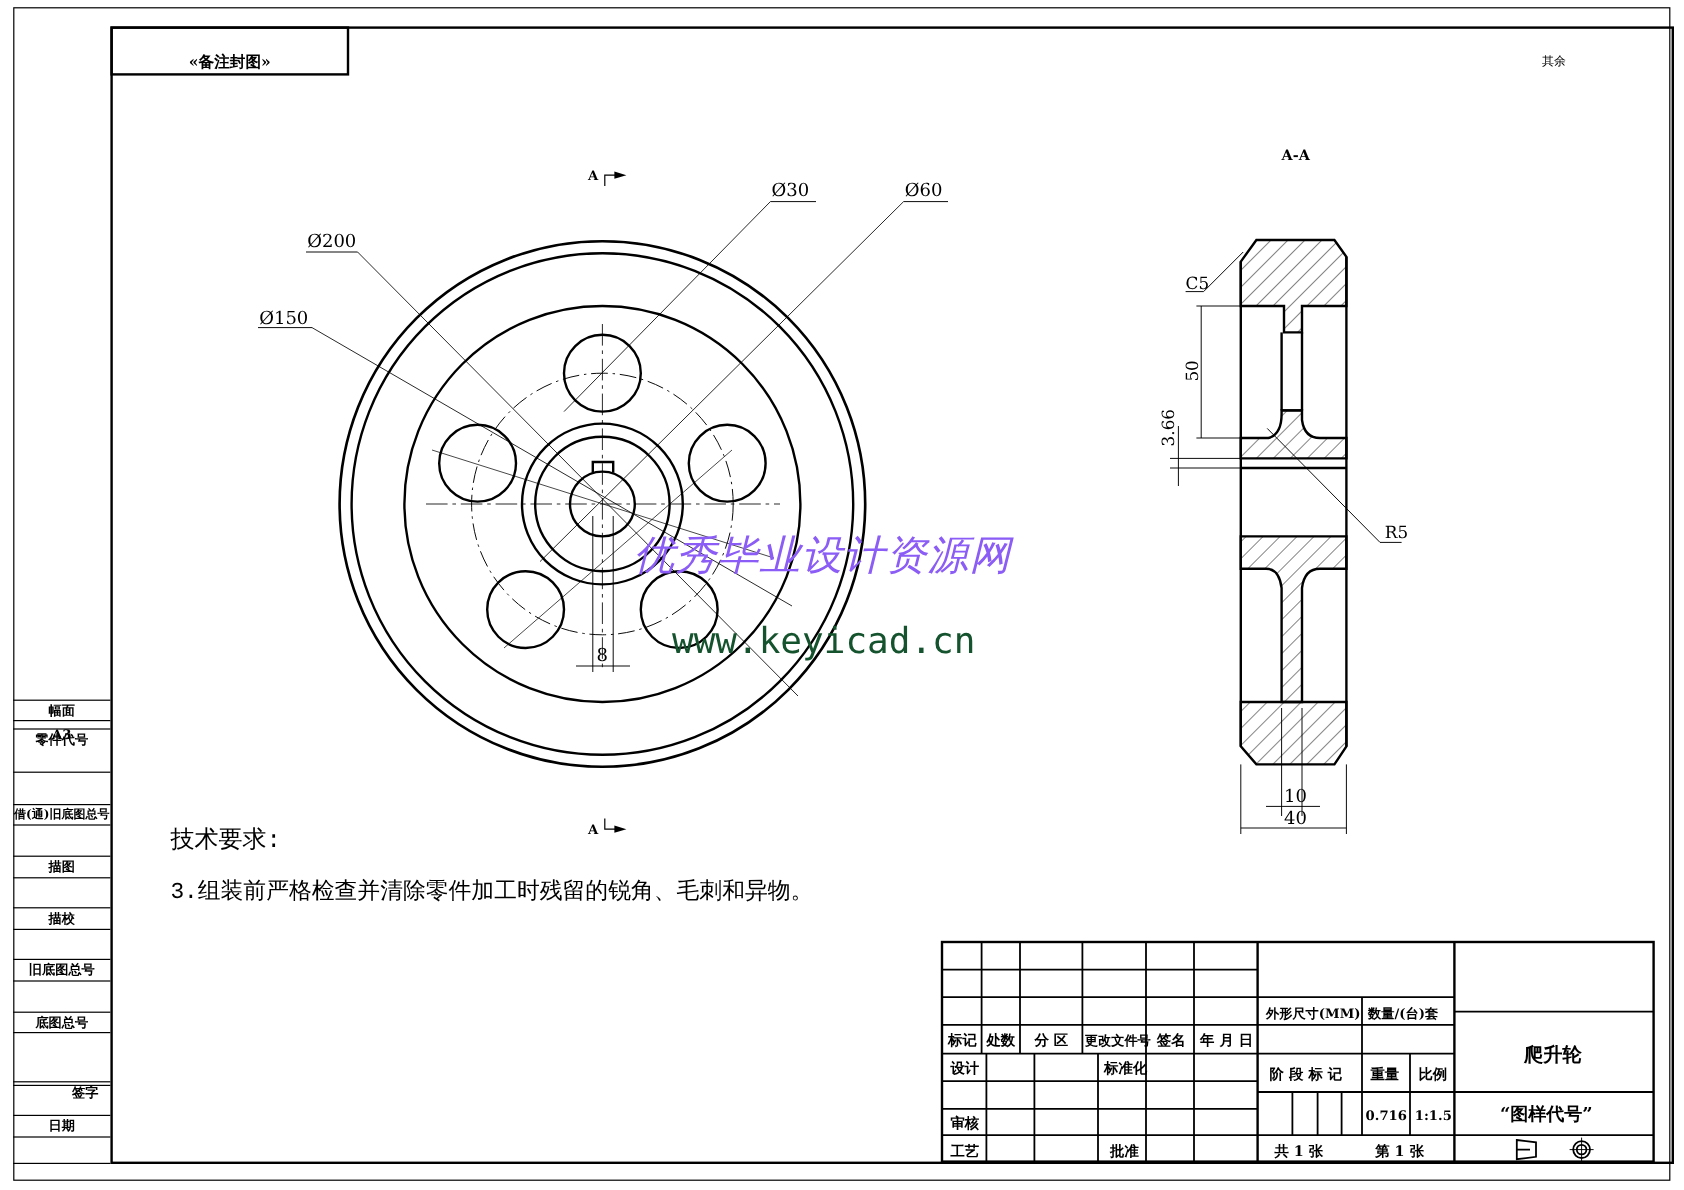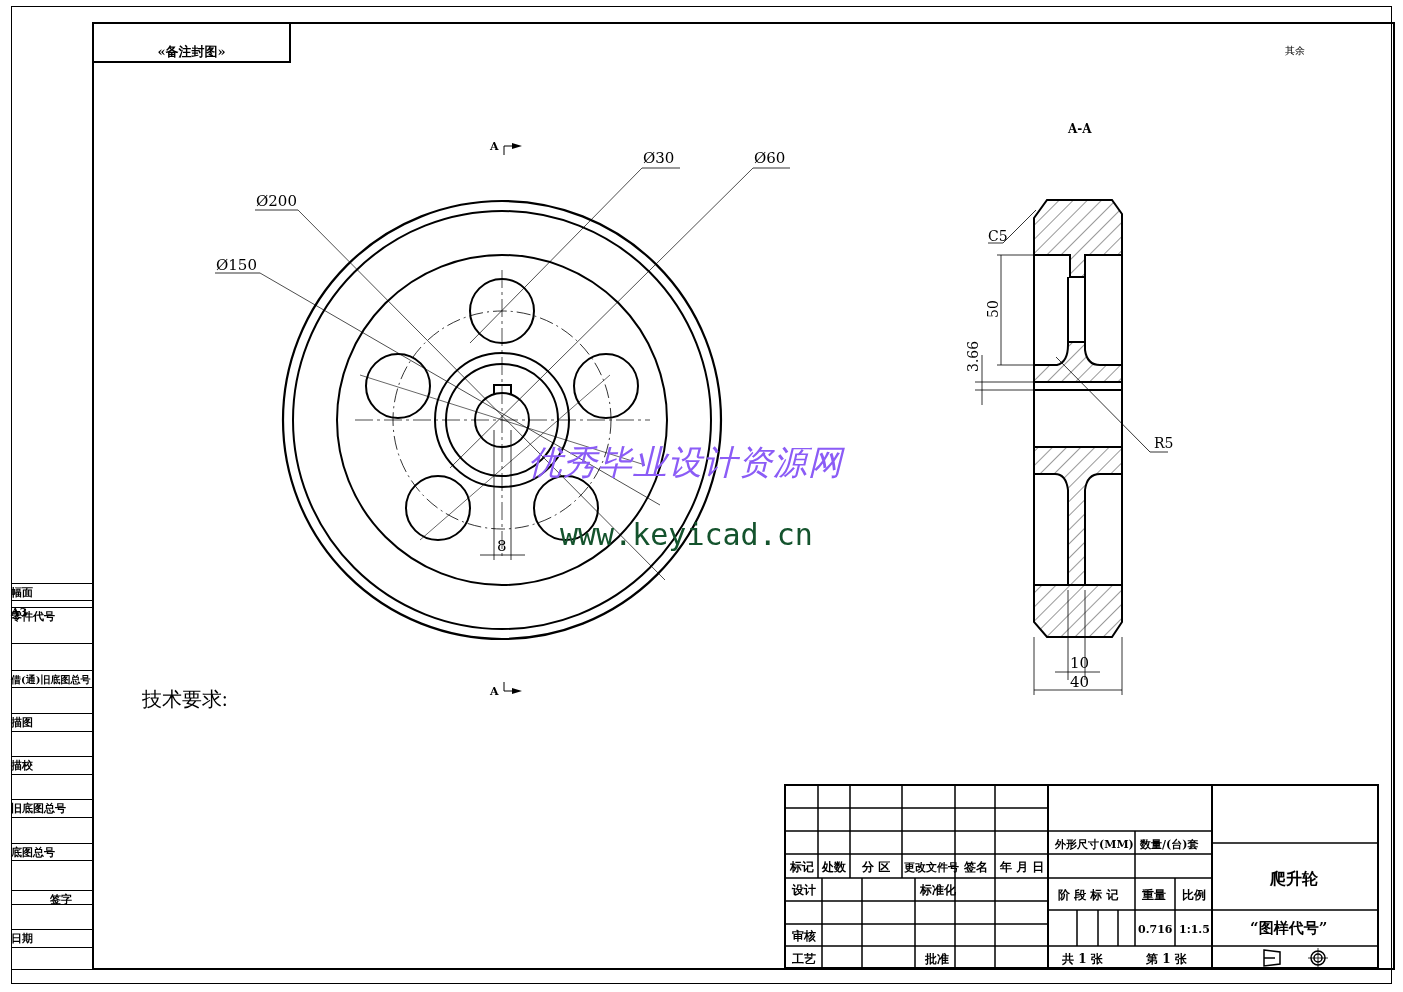--- a/index.html
+++ b/index.html
@@ -6,22 +6,22 @@
   body { width: 1403px; height: 992px; position: relative; overflow: hidden;
          font-family: "DejaVu Serif", "Liberation Serif", serif; color: #000; }
   .abs { position: absolute; }
   .sheet-outer { left: 11px; top: 6px; width: 1381px; height: 978px; border: 1px solid #000; box-sizing: border-box; }
   .sheet-inner { left: 92px; top: 22px; width: 1303px; height: 948px; border: 2px solid #000; box-sizing: border-box; }
   .title-tab { left: 92px; top: 22px; width: 199px; height: 41px; border: 2px solid #000; box-sizing: border-box;
                display: flex; align-items: flex-end; justify-content: center; font-size: 13px; font-weight: bold; }
   .top-right-note { left: 1285px; top: 44px; font-size: 10px; font-weight: normal; }
   .side-strip { left: 11px; top: 583px; width: 81px; height: 387px; }
   .side-cell { position: absolute; left: 0; width: 81px; border-top: 1px solid #000; box-sizing: border-box;
-               font-size: 11px; font-weight: bold; line-height: 18px; }
-  .tech { left: 142px; top: 686px; font-size: 19px; font-family: Liberation Serif, serif; }
+               font-size: 11px; font-weight: bold; text-align: center; line-height: 18px; }
+  .tech { left: 142px; top: 686px; font-size: 19px; font-family: Liberation Mono, monospace; }
   .tech div { white-space: nowrap; }
   .tech .head { font-size: 20px; margin-bottom: 14px; }
   .tech .line { margin-bottom: 10px; height: 32px; line-height: 32px; }
   .watermark1 { left: 528px; top: 440px; color: #8b5cf6; font-size: 34px; font-family: "DejaVu Sans", sans-serif; letter-spacing: 1px; font-style: italic; }
   .watermark2 { left: 560px; top: 517px; color: #14532d; font-size: 30px; font-family: "DejaVu Sans Mono", monospace; }
   svg text { font-family: "DejaVu Serif", "Liberation Serif", serif; }
 </style>
 </head>
 <body>
 
@@ -41,21 +41,21 @@
   <div class="side-cell" style="top:87px;height:17px;font-size:10px;">借(通)旧底图总号</div>
   <div class="side-cell" style="top:104px;height:26px;"></div>
   <div class="side-cell" style="top:130px;height:18px;">描图</div>
   <div class="side-cell" style="top:148px;height:25px;"></div>
   <div class="side-cell" style="top:173px;height:18px;">描校</div>
   <div class="side-cell" style="top:191px;height:25px;"></div>
   <div class="side-cell" style="top:216px;height:18px;">旧底图总号</div>
   <div class="side-cell" style="top:234px;height:26px;"></div>
   <div class="side-cell" style="top:260px;height:17px;">底图总号</div>
   <div class="side-cell" style="top:277px;height:26px;"></div>
-  <div class="side-cell" style="top:307px;height:18px;padding-left:39px;">签字</div>
+  <div class="side-cell" style="top:318px;height:18px;padding-left:39px;">签字</div>
   <div class="side-cell" style="top:321px;height:25px;"></div>
   <div class="side-cell" style="top:346px;height:18px;">日期</div>
   <div class="side-cell" style="top:364px;height:23px;border-bottom:1px solid #000;"></div>
 </div>
 
 <svg class="abs" style="left:0;top:0;" width="1403" height="992">
   <defs>
     <pattern id="hatch" patternUnits="userSpaceOnUse" width="10" height="10" patternTransform="rotate(45)">
       <line x1="0" y1="0" x2="0" y2="10" stroke="#000" stroke-width="0.8"></line>
     </pattern>
@@ -225,16 +225,17 @@
     <line x1="1264" y1="958" x2="1275" y2="958"></line>
     <circle cx="1318" cy="958" r="7"></circle>
     <circle cx="1318" cy="958" r="4"></circle>
     <line x1="1308" y1="958" x2="1328" y2="958" stroke-width="0.8"></line>
     <line x1="1318" y1="948" x2="1318" y2="968" stroke-width="0.8"></line>
   </g>
 </svg>
 
 <div class="abs tech">
   <div class="head">技术要求:</div>
+  <div class="line">3.组装前严格检查并清除零件加工时残留的锐角、毛刺和异物。</div>
 </div>
 
 <div class="abs watermark1">优秀毕业设计资源网</div>
 <div class="abs watermark2">www.keyicad.cn</div>
 
 </body></html>

